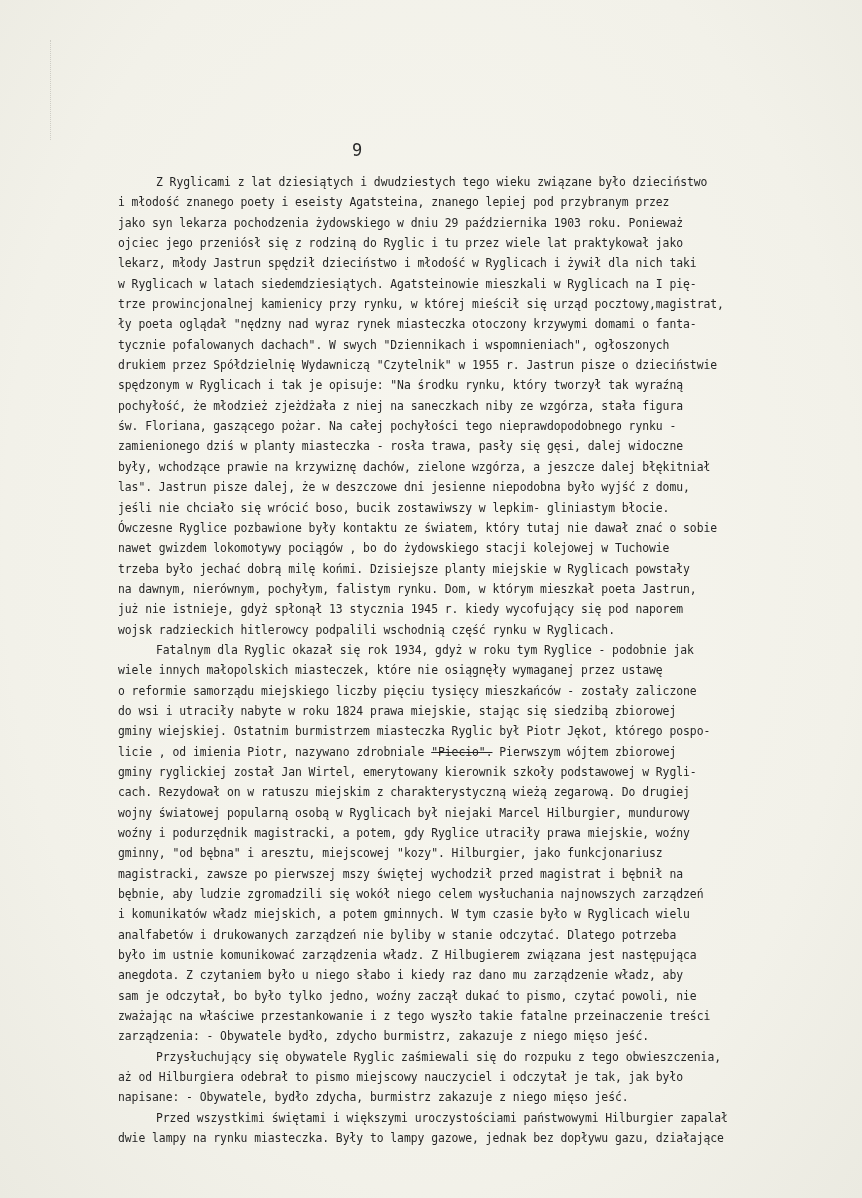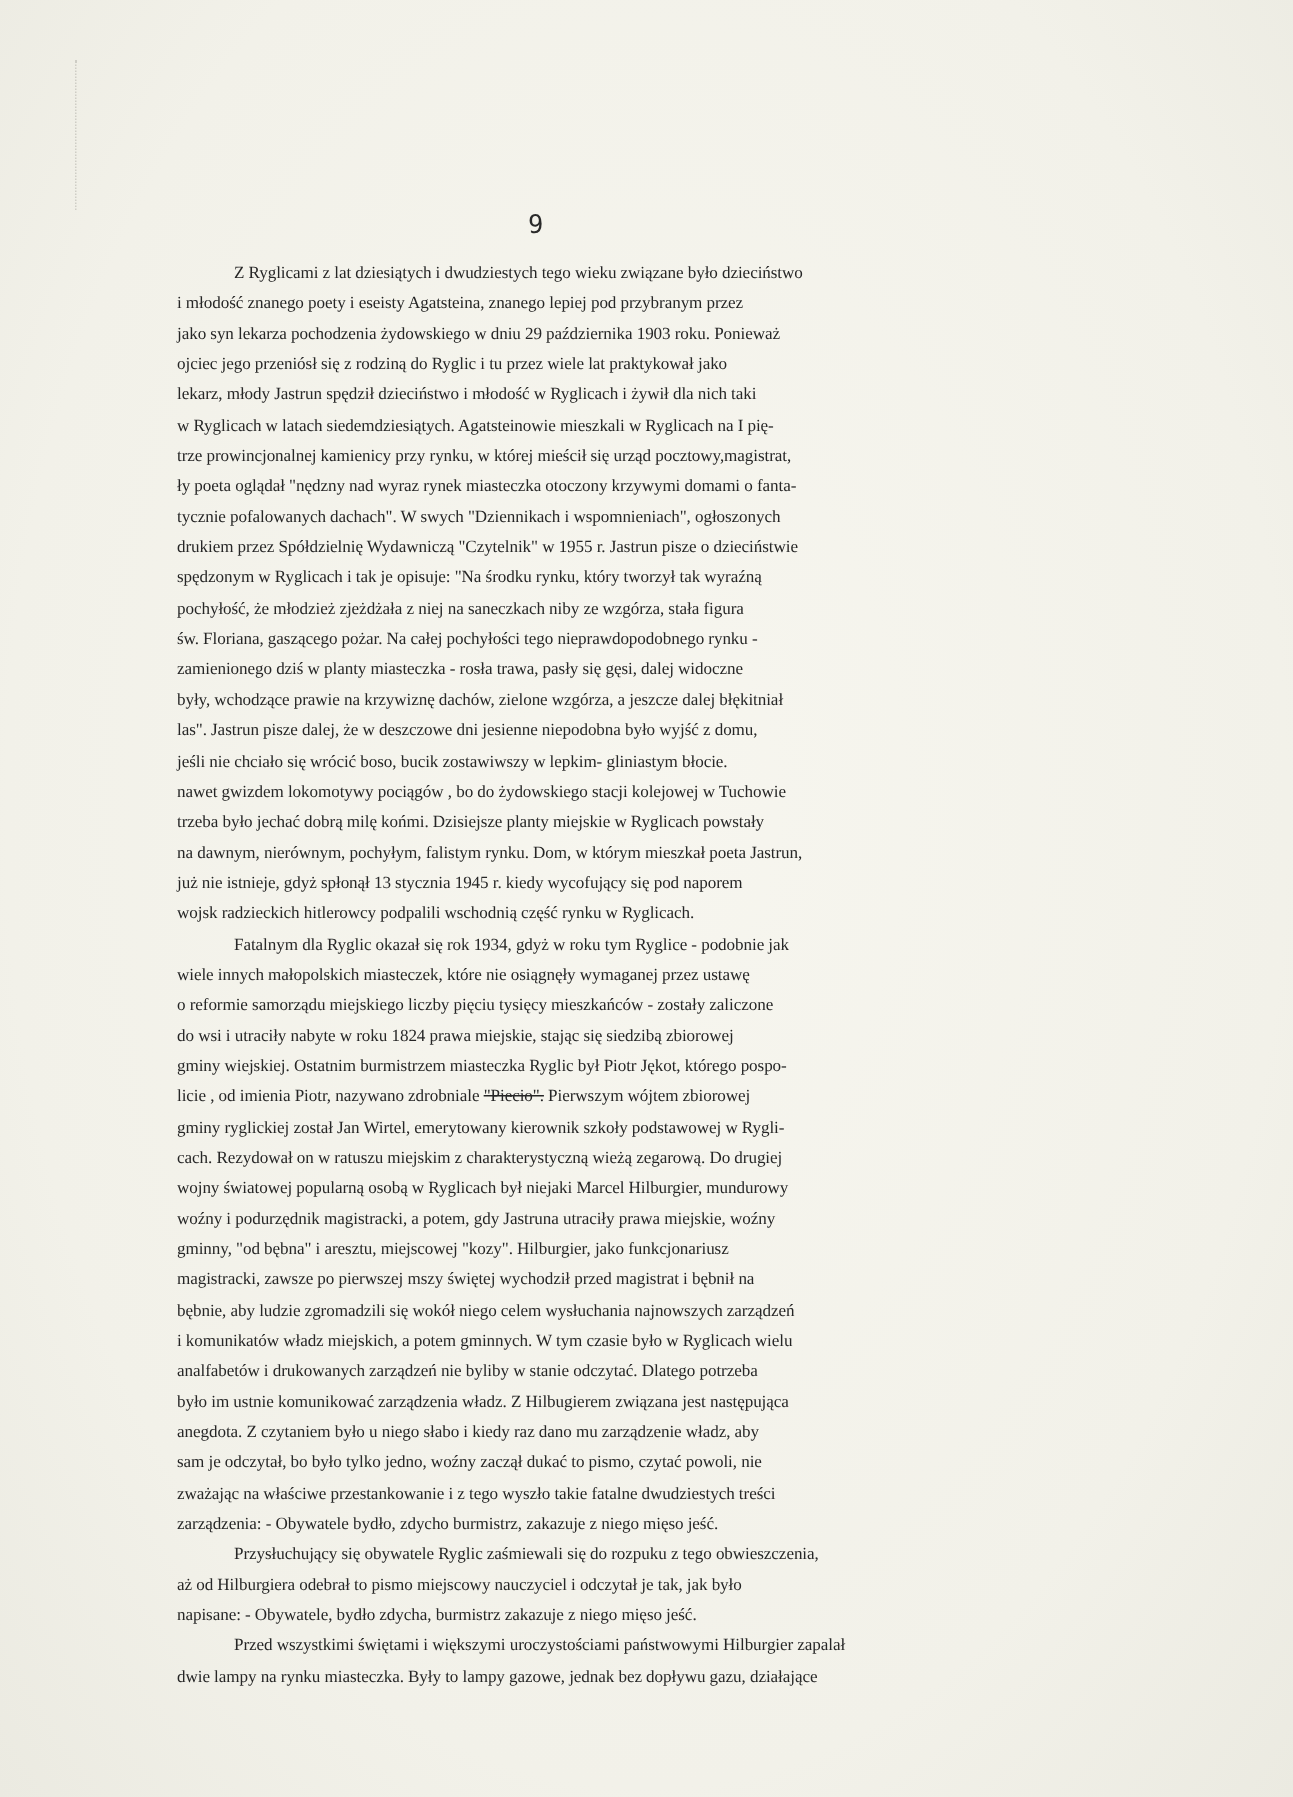--- a/index.html
+++ b/index.html
@@ -28,21 +28,20 @@
       font-family: "DejaVu Sans Mono", "Liberation Mono", monospace;
       font-size: 11.4px;
       line-height: 20.35px;
       color: #262626;
       letter-spacing: -0.05px;
     }
     .line {
       white-space: pre;
       display: block;
       height: 20.35px;
-      font-family: Liberation Serif, serif;
     }
     .indent { padding-left: 38px; }
     .strike { text-decoration: line-through; }
     .margin-dots {
       position: absolute;
       left: 50px; top: 40px;
       width: 2px; height: 100px;
       border-left: 1px dotted #b9b8b0;
       opacity: 0.6;
     }
@@ -64,44 +63,45 @@
       <span class="line">ły poeta oglądał "nędzny nad wyraz rynek miasteczka otoczony krzywymi domami o fanta-</span>
       <span class="line">tycznie pofalowanych dachach". W swych "Dziennikach i wspomnieniach", ogłoszonych</span>
       <span class="line">drukiem przez Spółdzielnię Wydawniczą "Czytelnik" w 1955 r. Jastrun pisze o dzieciństwie</span>
       <span class="line">spędzonym w Ryglicach i tak je opisuje: "Na środku rynku, który tworzył tak wyraźną</span>
       <span class="line">pochyłość, że młodzież zjeżdżała z niej na saneczkach niby ze wzgórza, stała figura</span>
       <span class="line">św. Floriana, gaszącego pożar. Na całej pochyłości tego nieprawdopodobnego rynku -</span>
       <span class="line">zamienionego dziś w planty miasteczka - rosła trawa, pasły się gęsi, dalej widoczne</span>
       <span class="line">były, wchodzące prawie na krzywiznę dachów, zielone wzgórza, a jeszcze dalej błękitniał</span>
       <span class="line">las". Jastrun pisze dalej, że w deszczowe dni jesienne niepodobna było wyjść z domu,</span>
       <span class="line">jeśli nie chciało się wrócić boso, bucik zostawiwszy w lepkim- gliniastym błocie.</span>
+      <span class="line">Ówczesne Ryglice pozbawione były kontaktu ze światem, który tutaj nie dawał znać o sobie</span>
       <span class="line">nawet gwizdem lokomotywy pociągów , bo do żydowskiego stacji kolejowej w Tuchowie</span>
       <span class="line">trzeba było jechać dobrą milę końmi. Dzisiejsze planty miejskie w Ryglicach powstały</span>
       <span class="line">na dawnym, nierównym, pochyłym, falistym rynku. Dom, w którym mieszkał poeta Jastrun,</span>
       <span class="line">już nie istnieje, gdyż spłonął 13 stycznia 1945 r. kiedy wycofujący się pod naporem</span>
       <span class="line">wojsk radzieckich hitlerowcy podpalili wschodnią część rynku w Ryglicach.</span>
       <span class="line indent">Fatalnym dla Ryglic okazał się rok 1934, gdyż w roku tym Ryglice - podobnie jak</span>
       <span class="line">wiele innych małopolskich miasteczek, które nie osiągnęły wymaganej przez ustawę</span>
       <span class="line">o reformie samorządu miejskiego liczby pięciu tysięcy mieszkańców - zostały zaliczone</span>
       <span class="line">do wsi i utraciły nabyte w roku 1824 prawa miejskie, stając się siedzibą zbiorowej</span>
       <span class="line">gminy wiejskiej. Ostatnim burmistrzem miasteczka Ryglic był Piotr Jękot, którego pospo-</span>
       <span class="line">licie , od imienia Piotr, nazywano zdrobniale <span class="strike">"Piecio".</span> Pierwszym wójtem zbiorowej</span>
       <span class="line">gminy ryglickiej został Jan Wirtel, emerytowany kierownik szkoły podstawowej w Rygli-</span>
       <span class="line">cach. Rezydował on w ratuszu miejskim z charakterystyczną wieżą zegarową. Do drugiej</span>
       <span class="line">wojny światowej popularną osobą w Ryglicach był niejaki Marcel Hilburgier, mundurowy</span>
-      <span class="line">woźny i podurzędnik magistracki, a potem, gdy Jastruna utraciły prawa miejskie, woźny</span>
+      <span class="line">woźny i podurzędnik magistracki, a potem, gdy Ryglice utraciły prawa miejskie, woźny</span>
       <span class="line">gminny, "od bębna" i aresztu, miejscowej "kozy". Hilburgier, jako funkcjonariusz</span>
       <span class="line">magistracki, zawsze po pierwszej mszy świętej wychodził przed magistrat i bębnił na</span>
       <span class="line">bębnie, aby ludzie zgromadzili się wokół niego celem wysłuchania najnowszych zarządzeń</span>
       <span class="line">i komunikatów władz miejskich, a potem gminnych. W tym czasie było w Ryglicach wielu</span>
       <span class="line">analfabetów i drukowanych zarządzeń nie byliby w stanie odczytać. Dlatego potrzeba</span>
       <span class="line">było im ustnie komunikować zarządzenia władz. Z Hilbugierem związana jest następująca</span>
       <span class="line">anegdota. Z czytaniem było u niego słabo i kiedy raz dano mu zarządzenie władz, aby</span>
       <span class="line">sam je odczytał, bo było tylko jedno, woźny zaczął dukać to pismo, czytać powoli, nie</span>
-      <span class="line">zważając na właściwe przestankowanie i z tego wyszło takie fatalne dwudziestych treści</span>
+      <span class="line">zważając na właściwe przestankowanie i z tego wyszło takie fatalne przeinaczenie treści</span>
       <span class="line">zarządzenia: - Obywatele bydło, zdycho burmistrz, zakazuje z niego mięso jeść.</span>
       <span class="line indent">Przysłuchujący się obywatele Ryglic zaśmiewali się do rozpuku z tego obwieszczenia,</span>
       <span class="line">aż od Hilburgiera odebrał to pismo miejscowy nauczyciel i odczytał je tak, jak było</span>
       <span class="line">napisane: - Obywatele, bydło zdycha, burmistrz zakazuje z niego mięso jeść.</span>
       <span class="line indent">Przed wszystkimi świętami i większymi uroczystościami państwowymi Hilburgier zapalał</span>
       <span class="line">dwie lampy na rynku miasteczka. Były to lampy gazowe, jednak bez dopływu gazu, działające</span>
     </div>
 </div>
 
 </body></html>

